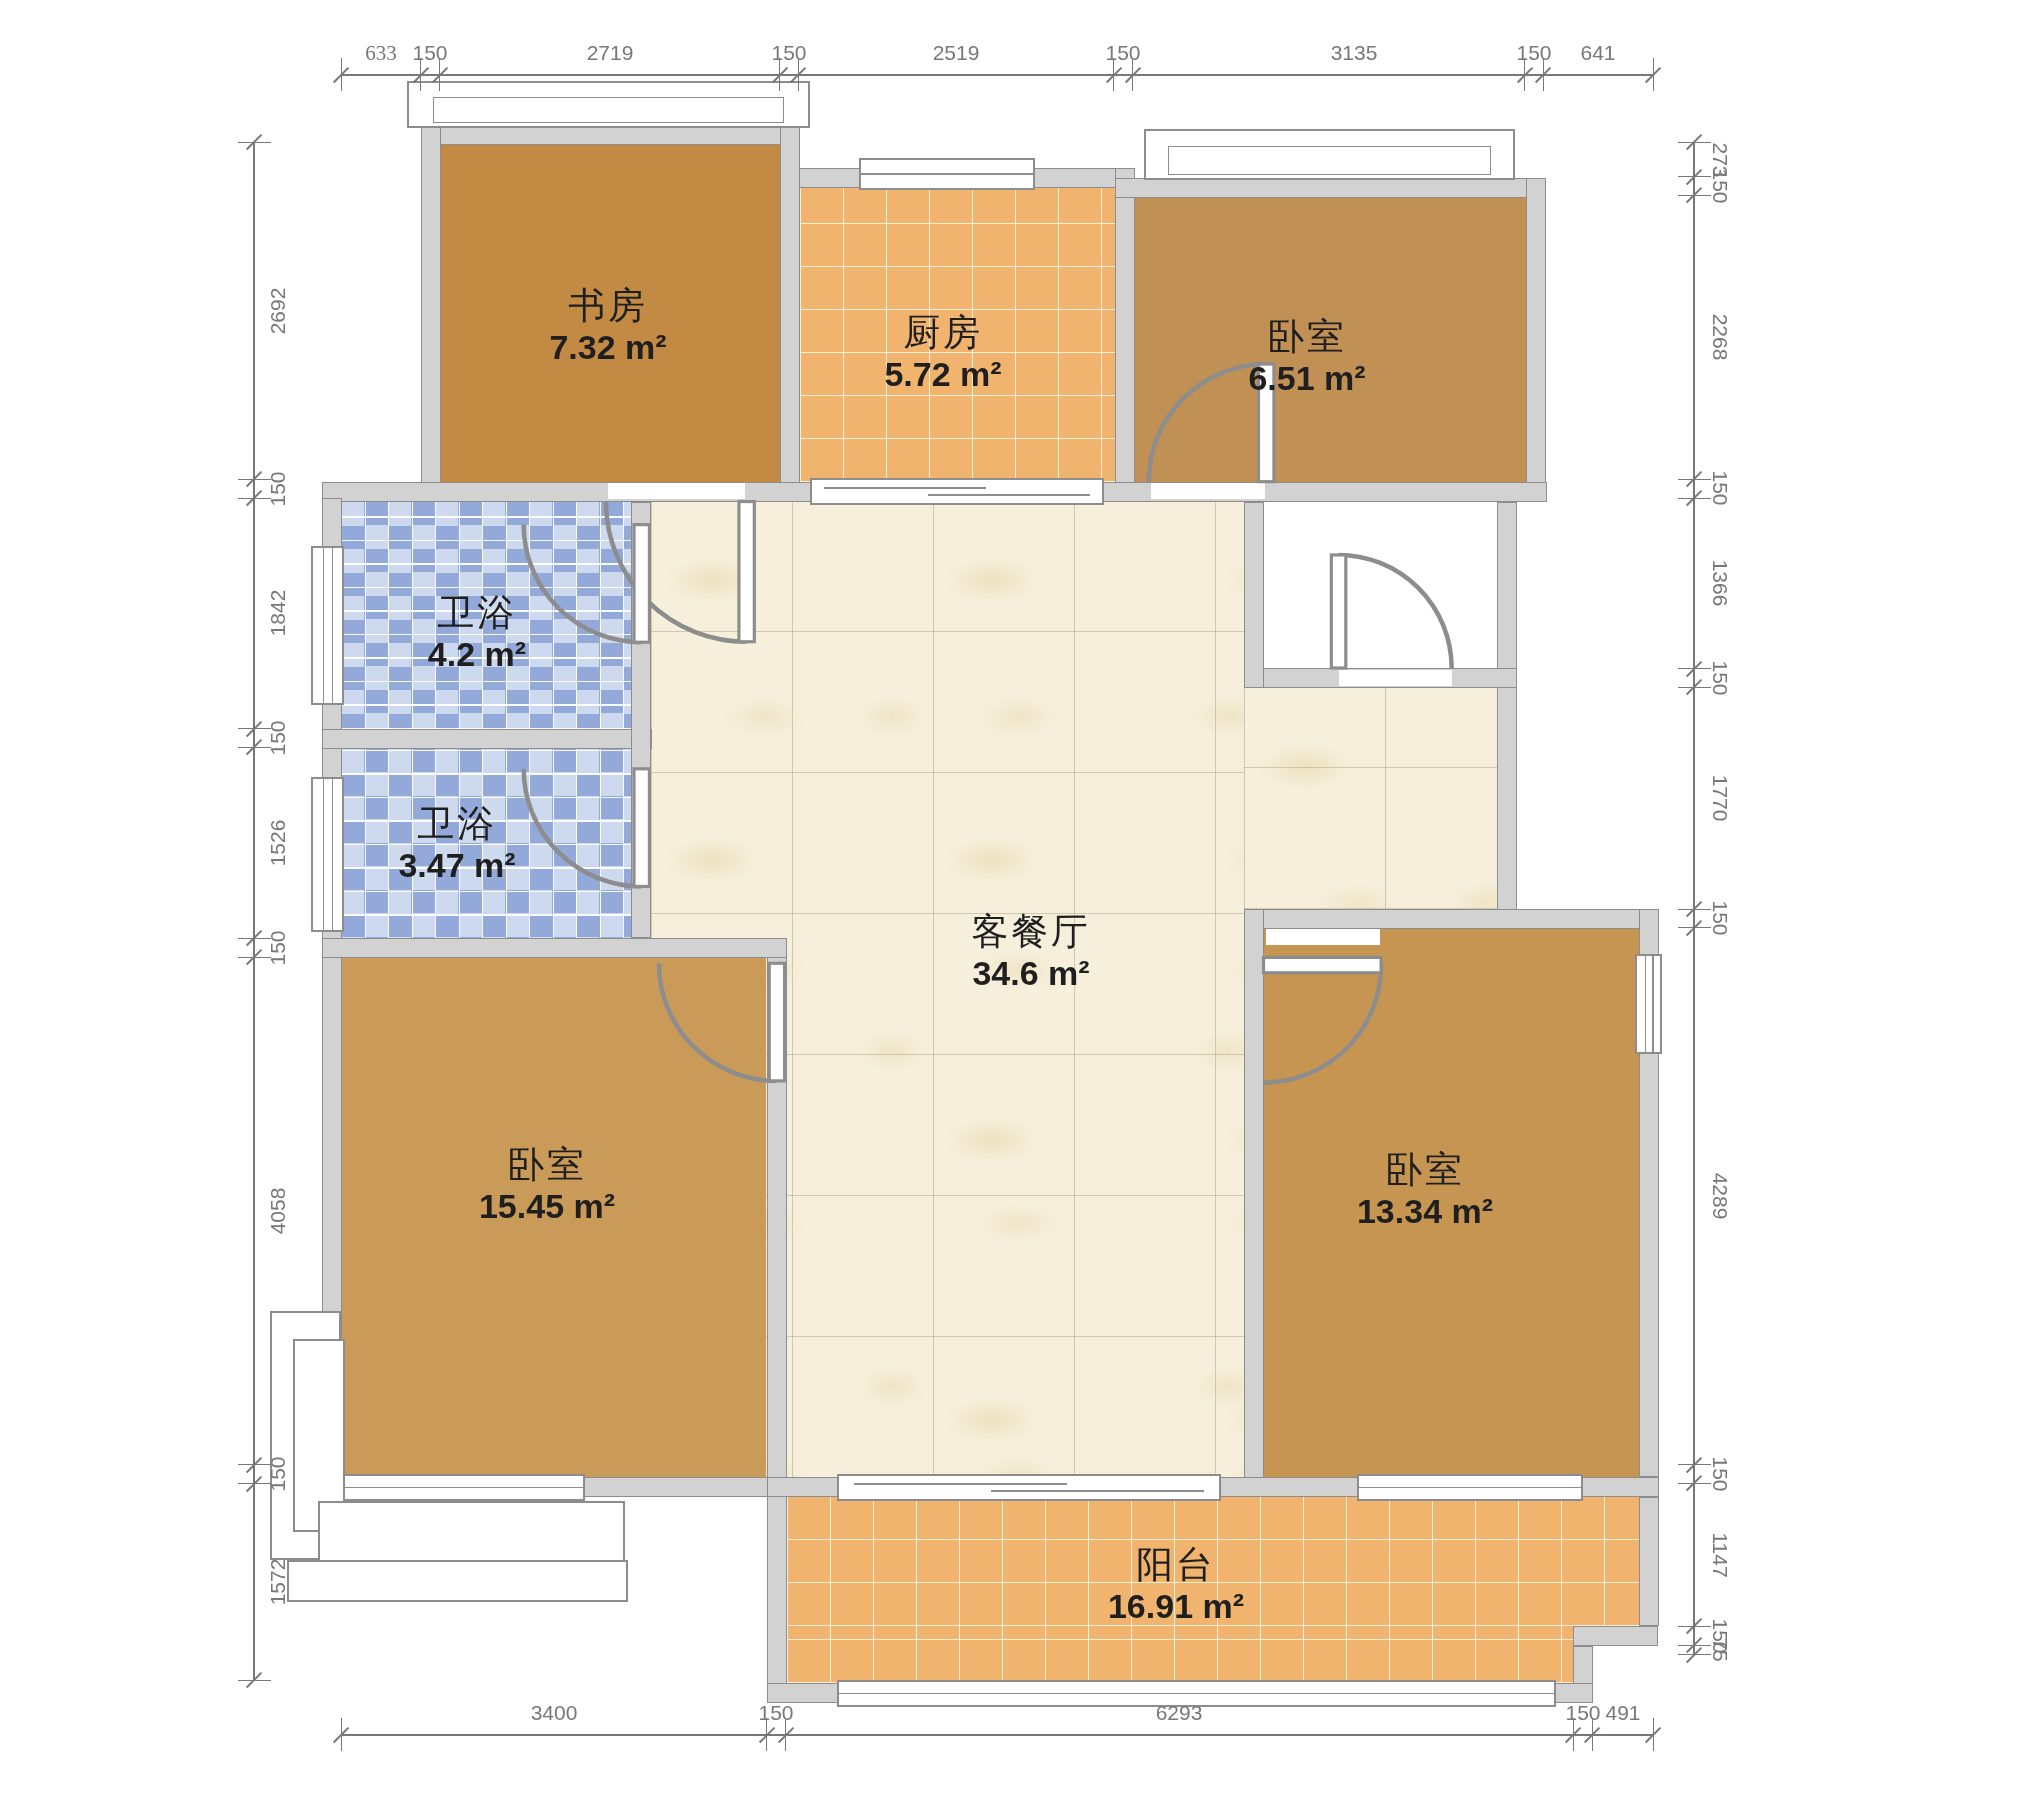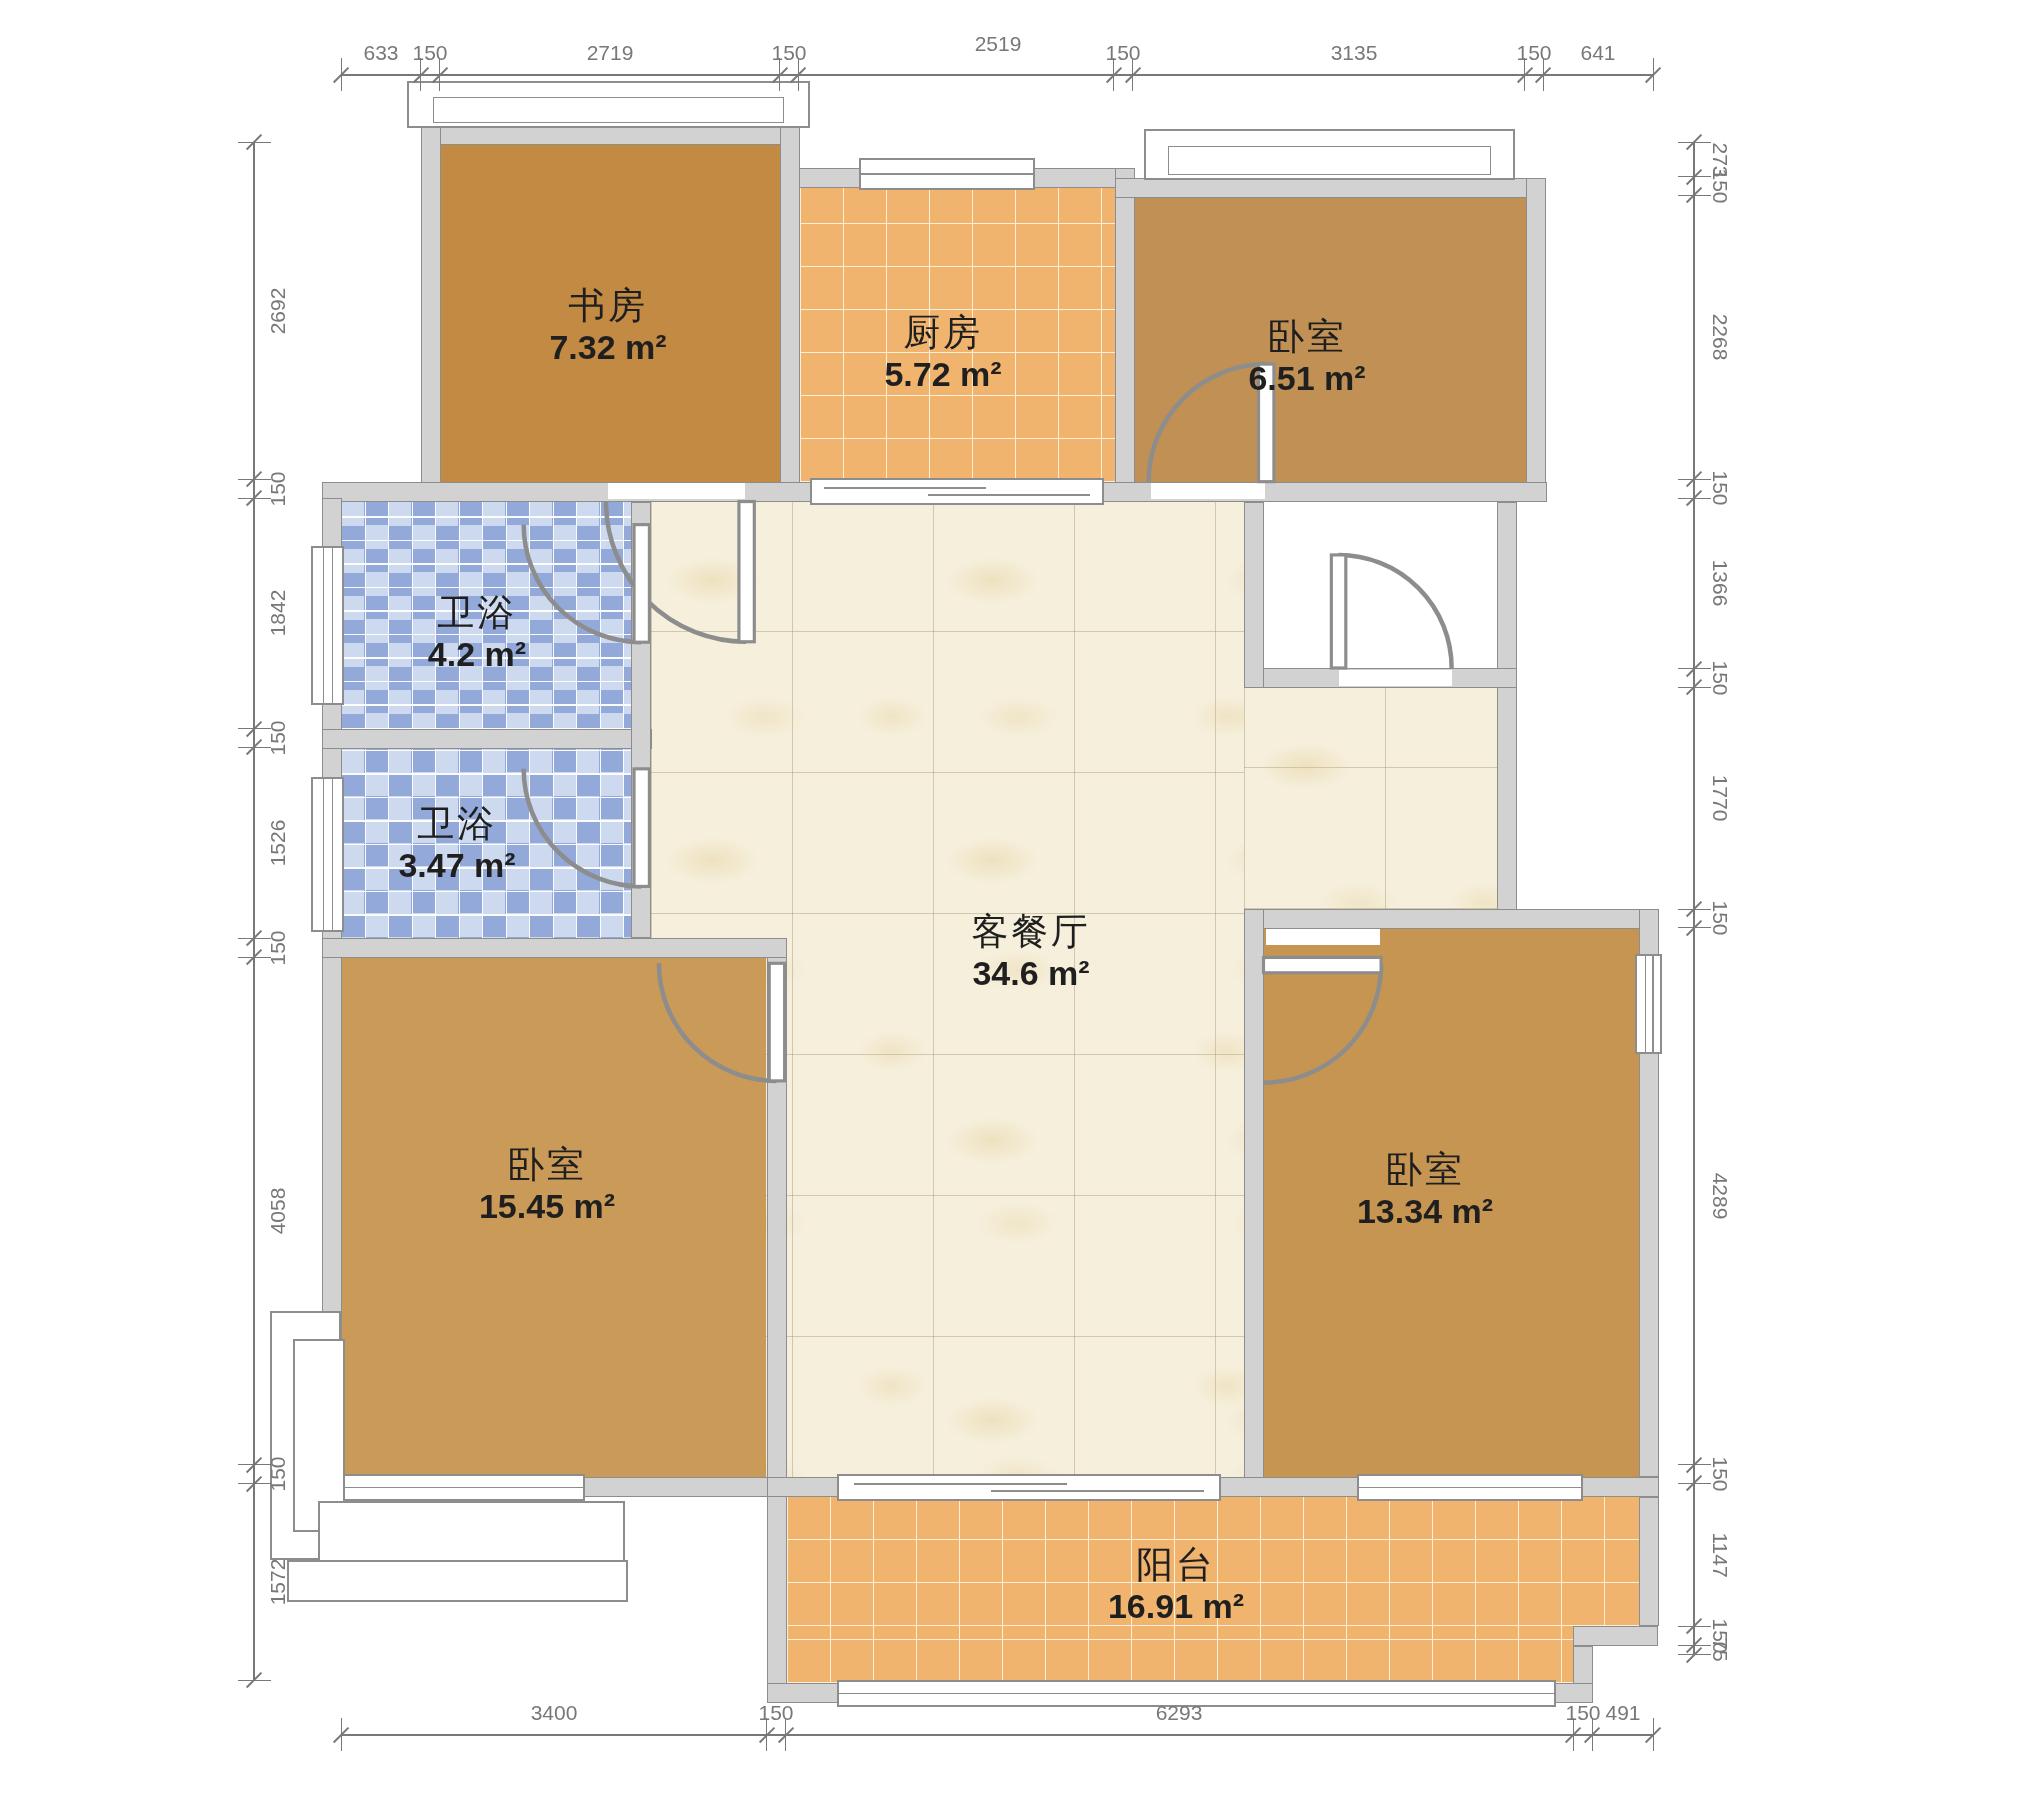--- a/index.html
+++ b/index.html
@@ -200,25 +200,25 @@
       <div class="dim-ext" style="left: 1113px; top: 58px; width: 0.9px; height: 33px;"></div>
       <div class="dim-slash" style="left: 1114px; top: 75px;"></div>
       <div class="dim-ext" style="left: 1132px; top: 58px; width: 0.9px; height: 33px;"></div>
       <div class="dim-slash" style="left: 1133px; top: 75px;"></div>
       <div class="dim-ext" style="left: 1524px; top: 58px; width: 0.9px; height: 33px;"></div>
       <div class="dim-slash" style="left: 1525px; top: 75px;"></div>
       <div class="dim-ext" style="left: 1543px; top: 58px; width: 0.9px; height: 33px;"></div>
       <div class="dim-slash" style="left: 1543px; top: 75px;"></div>
       <div class="dim-ext" style="left: 1653px; top: 58px; width: 0.9px; height: 33px;"></div>
       <div class="dim-slash" style="left: 1653px; top: 75px;"></div>
-      <div class="dim-label" style="left: 381px; top: 53px;">633</div>
+      <div class="dim-label" style="left: 381px; top: 53px; font-family: Liberation Serif, serif;">633</div>
       <div class="dim-label" style="left: 430px; top: 53px;">150</div>
       <div class="dim-label" style="left: 610px; top: 53px;">2719</div>
       <div class="dim-label" style="left: 789px; top: 53px;">150</div>
-      <div class="dim-label" style="left: 956px; top: 44px; margin-left: 42px;">2519</div>
+      <div class="dim-label" style="left: 956px; top: 53px;">2519</div>
       <div class="dim-label" style="left: 1123px; top: 53px;">150</div>
       <div class="dim-label" style="left: 1329px; top: 53px; margin-left: 25px;">3135</div>
       <div class="dim-label" style="left: 1534px; top: 53px;">150</div>
       <div class="dim-label" style="left: 1598px; top: 53px;">641</div>
       <div class="dim-line" style="left: 341px; top: 1734px; width: 1312px; height: 1.8px;"></div>
       <div class="dim-ext" style="left: 341px; top: 1718px; width: 0.9px; height: 33px;"></div>
       <div class="dim-slash" style="left: 341px; top: 1735px;"></div>
       <div class="dim-ext" style="left: 766px; top: 1718px; width: 0.9px; height: 33px;"></div>
       <div class="dim-slash" style="left: 767px; top: 1735px;"></div>
       <div class="dim-ext" style="left: 785px; top: 1718px; width: 0.9px; height: 33px;"></div>

